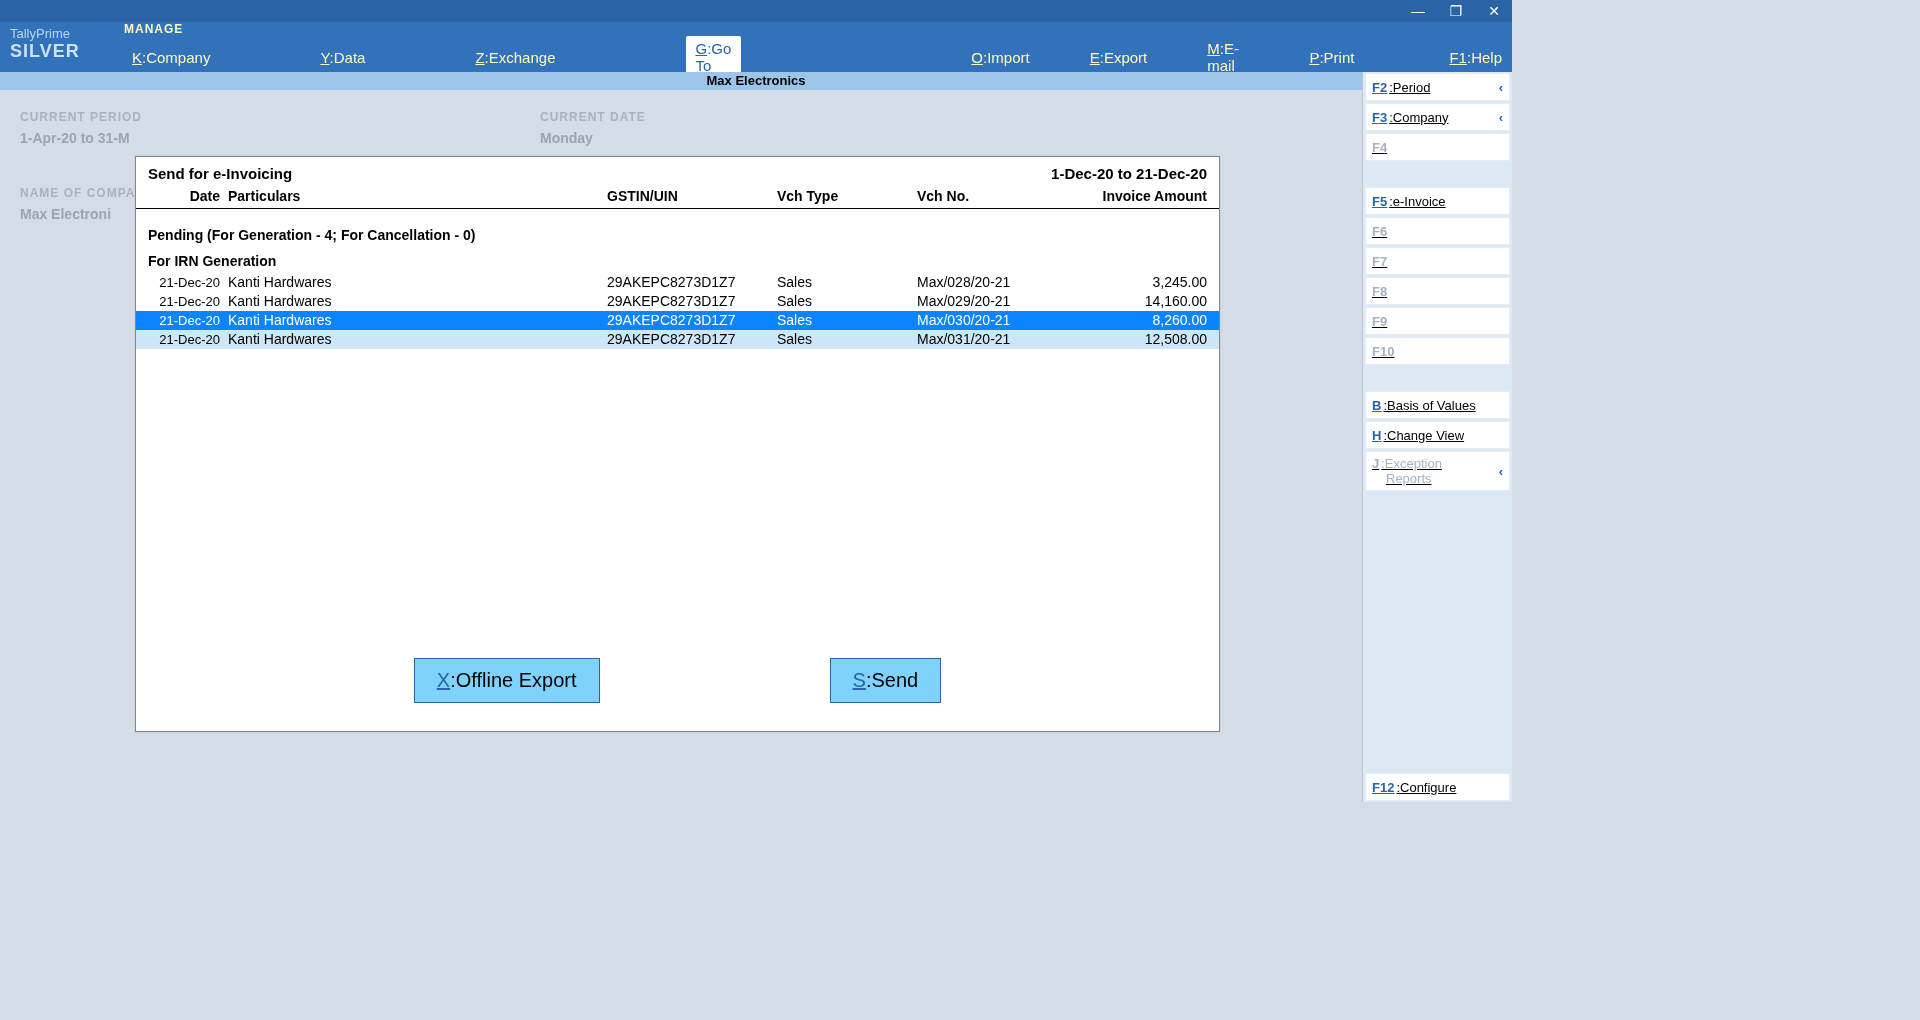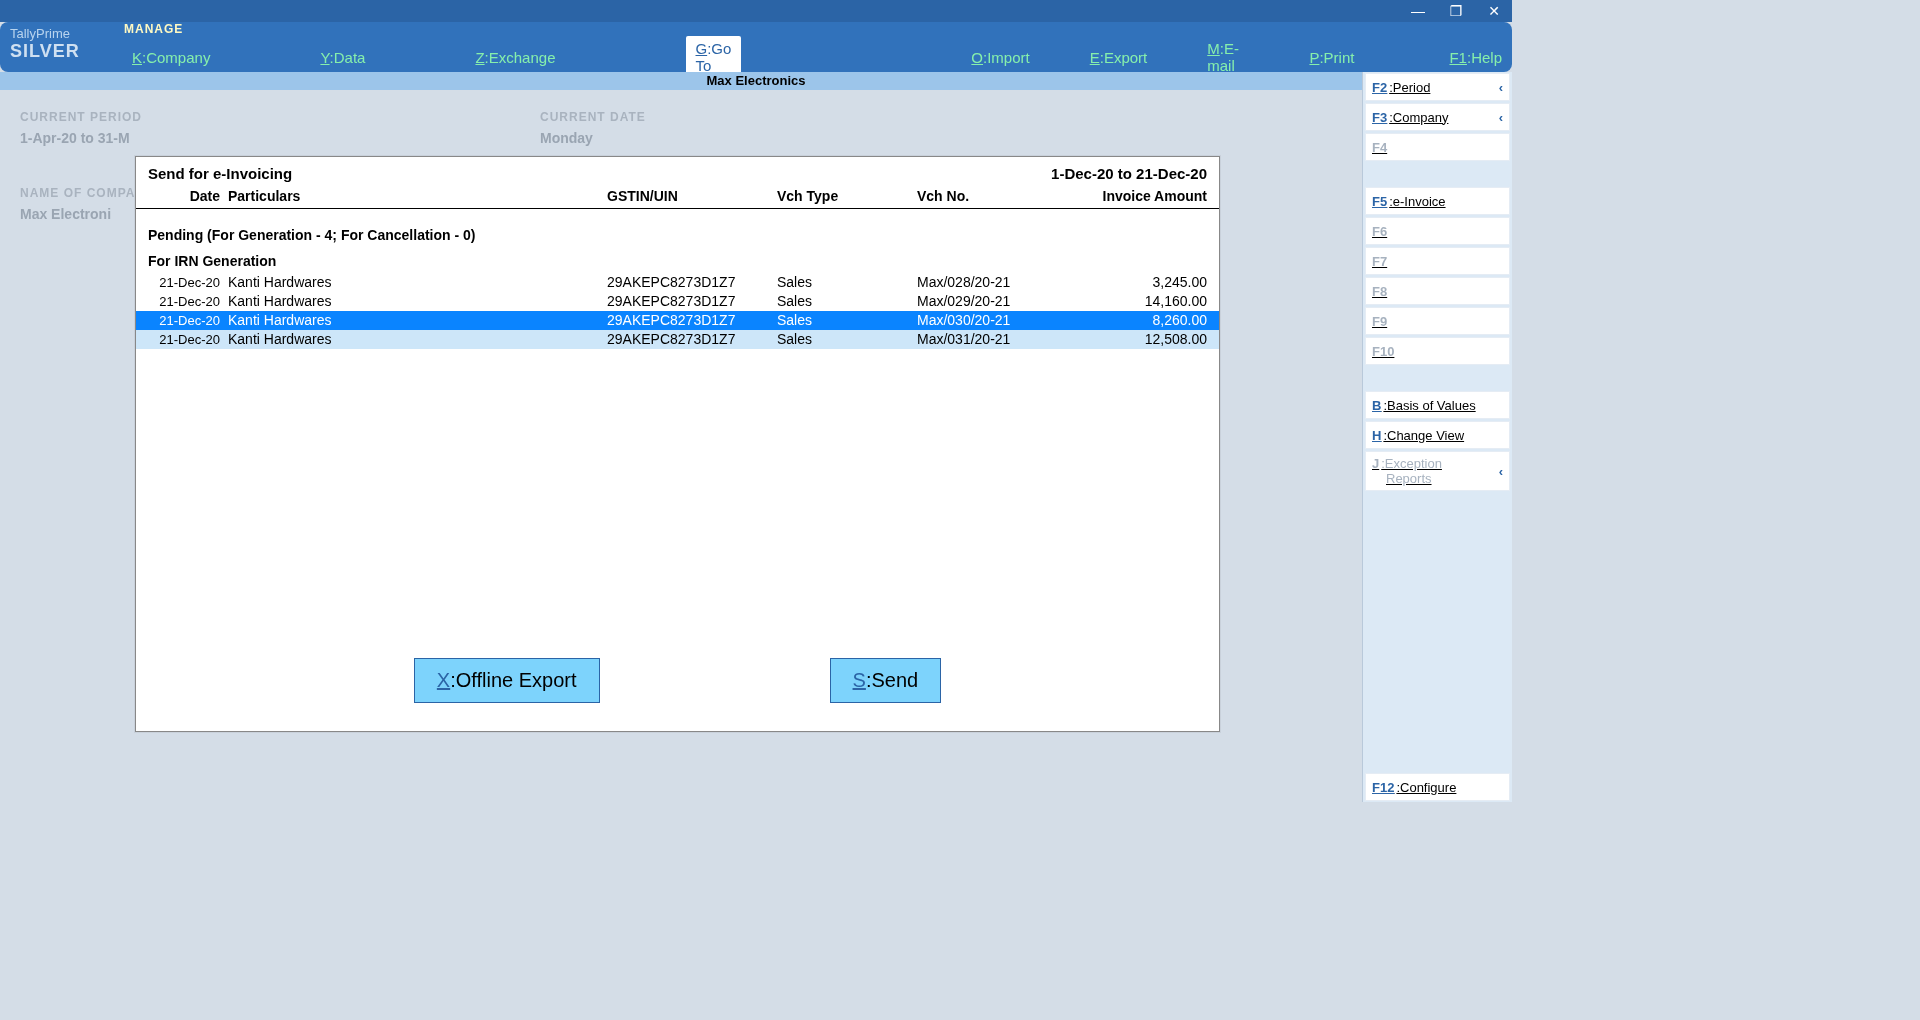--- a/index.html
+++ b/index.html
@@ -3,29 +3,29 @@
 <meta charset="utf-8">
 <style>
 * { margin: 0; padding: 0; box-sizing: border-box; font-family: Arial, sans-serif; }
 body { width: 1512px; height: 802px; background: #d4dde7; overflow: hidden; position: relative; }
 
 
 .titlebar { height: 22px; background: #2b64a6; display: flex; justify-content: flex-end; align-items: center; padding-right: 8px; gap: 18px; }
 .titlebar .winbtn { color: #fff; font-size: 14px; cursor: pointer; width: 20px; text-align: center; }
 
 
-.topbar { height: 50px; background: #3172bb; display: flex; align-items: stretch; border-radius: 8px; }
+.topbar { height: 50px; background: #3172bb; display: flex; align-items: stretch; }
 .logo { width: 112px; padding: 4px 10px; color: #b8d4ef; }
 .logo .l1 { font-size: 13px; font-weight: 500; }
 .logo .l2 { font-size: 18px; font-weight: 600; letter-spacing: 1px; color: #cfe0f1; }
 .menucol { flex: 1; display: flex; flex-direction: column; }
 .manage-row { height: 20px; display: flex; align-items: center; padding-left: 12px; }
 .manage-row span { color: #fef9c3; font-size: 12px; font-weight: 600; letter-spacing: 1px; }
 .menu-row { flex: 1; display: flex; align-items: center; }
-.menu-item { color: #86efac; font-size: 15px; padding: 4px 10px; cursor: pointer; }
+.menu-item { color: #fef9c3; font-size: 15px; padding: 4px 10px; cursor: pointer; }
 .menu-item .hk { text-decoration: underline; }
 .menu-item.active { background: #fff; color: #2b64a6; border-radius: 2px; }
 .menu-item.active .hk { color: #2b64a6; }
 .mi-k { margin-left: 10px; }
 .mi-y { margin-left: 90px; }
 .mi-z { margin-left: 90px; }
 .mi-g { margin-left: 120px; }
 .mi-o { margin-left: 220px; }
 .mi-e { margin-left: 40px; }
 .mi-m { margin-left: 40px; }

